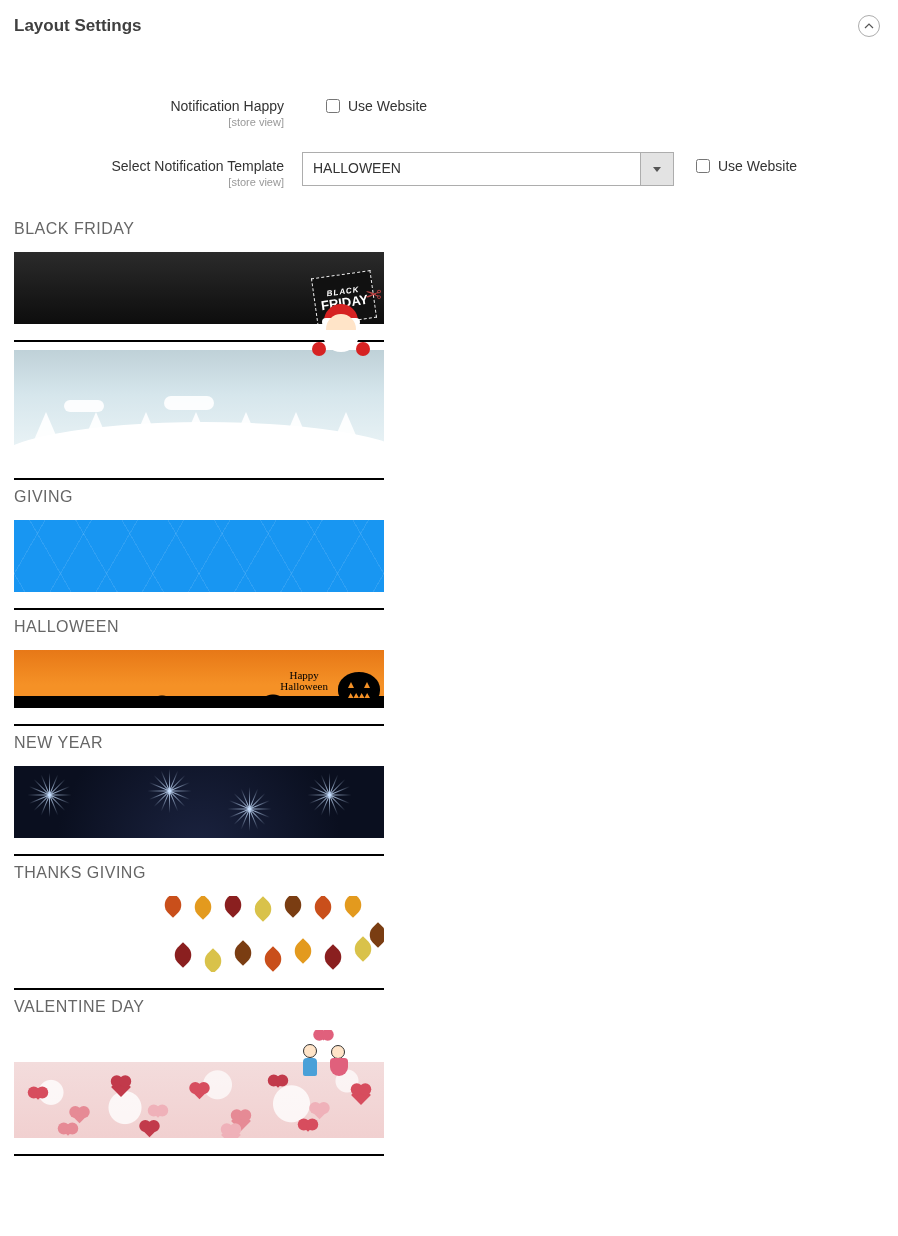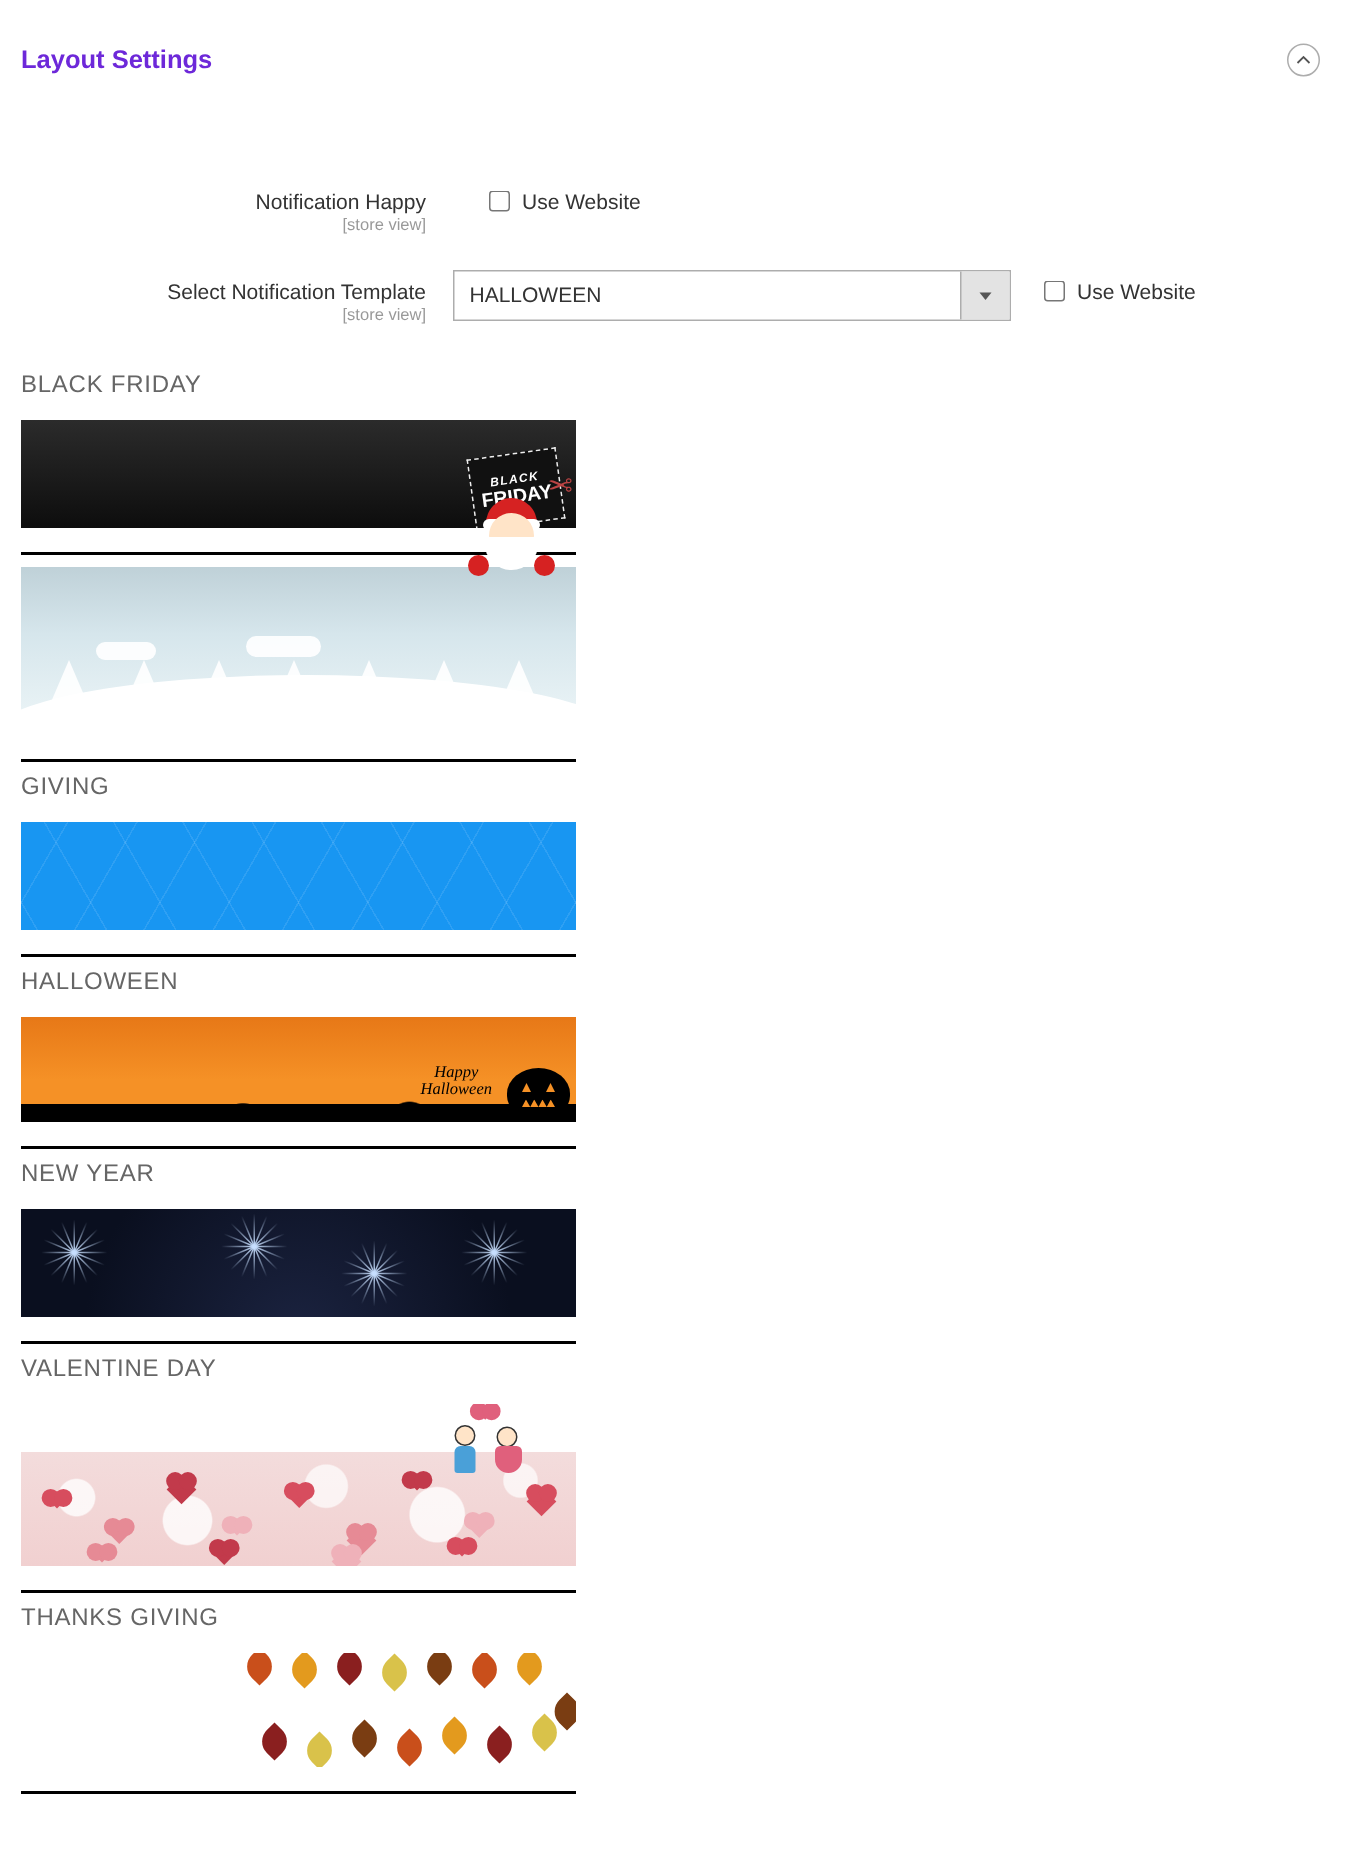--- a/index.html
+++ b/index.html
@@ -14,22 +14,22 @@
   }
   .header {
     display: flex;
     justify-content: space-between;
     align-items: center;
     margin-bottom: 50px;
   }
   .header h2 {
     font-size: 17px;
     font-weight: 600;
-    color: #6d28d9;
-    margin: 20px 0;
+    color: #404040;
+    margin: 6px 0;
   }
   .collapse-btn {
     width: 20px;
     height: 20px;
     border: 1px solid #adadad;
     border-radius: 50%;
     display: flex;
     align-items: center;
     justify-content: center;
     cursor: pointer;
@@ -242,25 +242,24 @@
     content:"";
     position:absolute;
     width:140%; height:140%;
     background:
       repeating-linear-gradient(60deg, rgba(255,255,255,0.05) 0 1px, transparent 1px 40px),
       repeating-linear-gradient(-60deg, rgba(255,255,255,0.05) 0 1px, transparent 1px 40px);
     top:-20%; left:-20%;
   }
   
   .hallo {
-    height: 70px;
+    height: 58px;
     background: linear-gradient(#e77817 0%, #f59126 60%);
     position: relative;
     overflow: hidden;
-    font-style: italic;
   }
   .hallo .grass {
     position:absolute;
     bottom:-2px; left:0; right:0;
     height:36px;
     background:
       radial-gradient(circle at 10% 100%, #000 8px, transparent 9px),
       radial-gradient(circle at 20% 100%, #000 12px, transparent 13px),
       radial-gradient(circle at 30% 100%, #000 10px, transparent 11px),
       radial-gradient(circle at 40% 100%, #000 14px, transparent 15px),
@@ -527,20 +526,42 @@
             <span style="transform: rotate(270deg);"></span>
             <span style="transform: rotate(292.5deg);"></span>
             <span style="transform: rotate(315deg);"></span>
             <span style="transform: rotate(337.5deg);"></span>
           </div>
       </div>
       <div class="hr"></div>
     </div>
 
     <div class="tpl-block">
+      <div class="tpl-title">THANKS GIVING</div>
+      <div class="tpl-image thx" id="thx">
+          <div class="leaf" style="left: 150px; top: 0px; background: rgb(201, 79, 27);"></div>
+          <div class="leaf" style="left: 180px; top: 2px; background: rgb(227, 154, 30);"></div>
+          <div class="leaf" style="left: 210px; top: 0px; background: rgb(138, 31, 31);"></div>
+          <div class="leaf" style="left: 240px; top: 4px; background: rgb(217, 194, 74);"></div>
+          <div class="leaf" style="left: 270px; top: 0px; background: rgb(122, 61, 18);"></div>
+          <div class="leaf" style="left: 300px; top: 2px; background: rgb(201, 79, 27);"></div>
+          <div class="leaf" style="left: 330px; top: 0px; background: rgb(227, 154, 30);"></div>
+          <div class="leaf" style="left: 160px; top: 50px; background: rgb(138, 31, 31);"></div>
+          <div class="leaf" style="left: 190px; top: 56px; background: rgb(217, 194, 74);"></div>
+          <div class="leaf" style="left: 220px; top: 48px; background: rgb(122, 61, 18);"></div>
+          <div class="leaf" style="left: 250px; top: 54px; background: rgb(201, 79, 27);"></div>
+          <div class="leaf" style="left: 280px; top: 46px; background: rgb(227, 154, 30);"></div>
+          <div class="leaf" style="left: 310px; top: 52px; background: rgb(138, 31, 31);"></div>
+          <div class="leaf" style="left: 340px; top: 44px; background: rgb(217, 194, 74);"></div>
+          <div class="leaf" style="left: 355px; top: 30px; background: rgb(122, 61, 18);"></div>
+        </div>
+      <div class="hr"></div>
+    </div>
+
+    <div class="tpl-block">
       <div class="tpl-title">VALENTINE DAY</div>
       <div class="tpl-image val" id="val">
         <div class="bg"></div>
         <div class="couple">
           <div class="heart h" style="background:#e0607c;"></div>
           <div class="boy">
               <div class="head"></div>
               <div class="body"></div>
             </div>
           <div class="girl">
@@ -558,36 +579,14 @@
           <div class="heart" style="left: 300px; top: 76px; width: 11px; height: 11px; background: rgb(239, 177, 185);"></div>
           <div class="heart" style="left: 340px; top: 58px; width: 14px; height: 14px; background: rgb(215, 77, 94);"></div>
           <div class="heart" style="left: 50px; top: 96px; width: 8px; height: 8px; background: rgb(230, 138, 149);"></div>
           <div class="heart" style="left: 130px; top: 94px; width: 11px; height: 11px; background: rgb(194, 58, 75);"></div>
           <div class="heart" style="left: 210px; top: 98px; width: 14px; height: 14px; background: rgb(239, 177, 185);"></div>
           <div class="heart" style="left: 290px; top: 92px; width: 8px; height: 8px; background: rgb(215, 77, 94);"></div>
         </div>
       <div class="hr"></div>
     </div>
 
-    <div class="tpl-block">
-      <div class="tpl-title">THANKS GIVING</div>
-      <div class="tpl-image thx" id="thx">
-          <div class="leaf" style="left: 150px; top: 0px; background: rgb(201, 79, 27);"></div>
-          <div class="leaf" style="left: 180px; top: 2px; background: rgb(227, 154, 30);"></div>
-          <div class="leaf" style="left: 210px; top: 0px; background: rgb(138, 31, 31);"></div>
-          <div class="leaf" style="left: 240px; top: 4px; background: rgb(217, 194, 74);"></div>
-          <div class="leaf" style="left: 270px; top: 0px; background: rgb(122, 61, 18);"></div>
-          <div class="leaf" style="left: 300px; top: 2px; background: rgb(201, 79, 27);"></div>
-          <div class="leaf" style="left: 330px; top: 0px; background: rgb(227, 154, 30);"></div>
-          <div class="leaf" style="left: 160px; top: 50px; background: rgb(138, 31, 31);"></div>
-          <div class="leaf" style="left: 190px; top: 56px; background: rgb(217, 194, 74);"></div>
-          <div class="leaf" style="left: 220px; top: 48px; background: rgb(122, 61, 18);"></div>
-          <div class="leaf" style="left: 250px; top: 54px; background: rgb(201, 79, 27);"></div>
-          <div class="leaf" style="left: 280px; top: 46px; background: rgb(227, 154, 30);"></div>
-          <div class="leaf" style="left: 310px; top: 52px; background: rgb(138, 31, 31);"></div>
-          <div class="leaf" style="left: 340px; top: 44px; background: rgb(217, 194, 74);"></div>
-          <div class="leaf" style="left: 355px; top: 30px; background: rgb(122, 61, 18);"></div>
-        </div>
-      <div class="hr"></div>
-    </div>
-
   </div>
 </div>
 
 </body></html>

